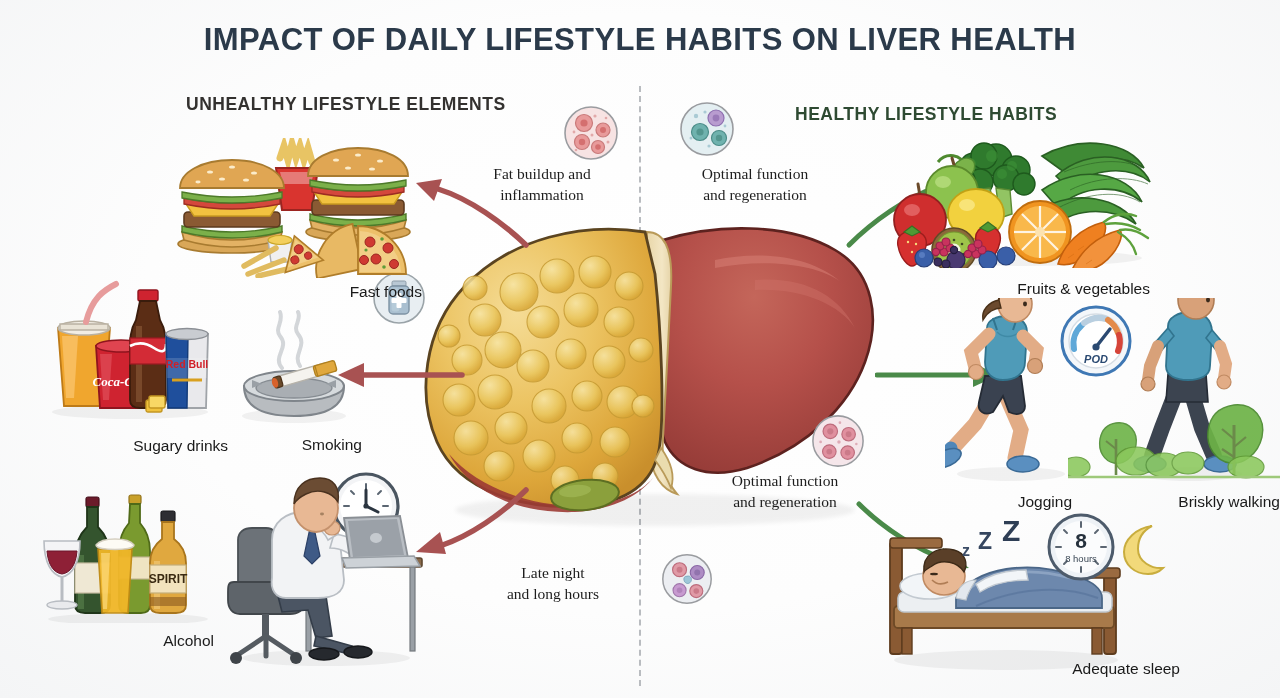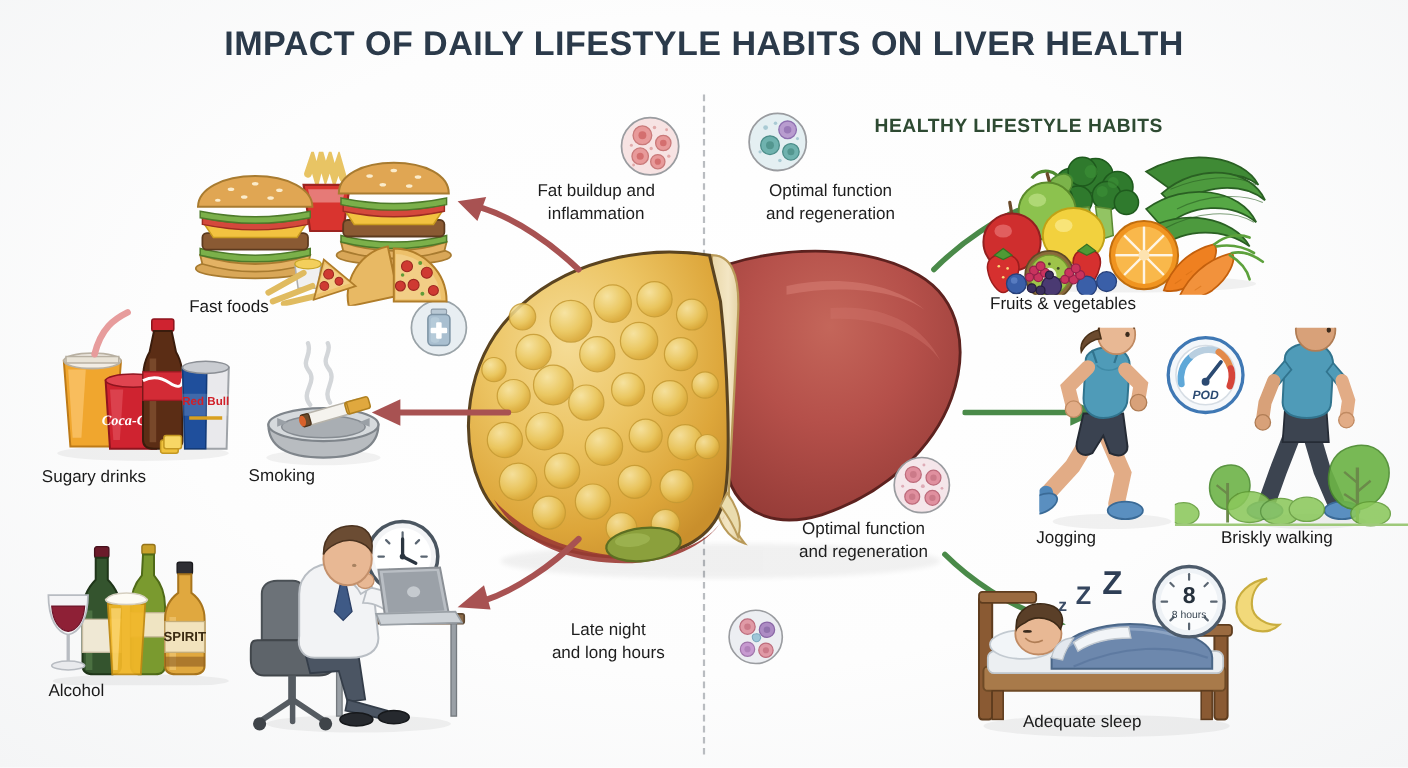--- a/index.html
+++ b/index.html
@@ -41,42 +41,43 @@
   #divider {
     top: 86px; left: 639px; width: 0; height: 600px;
     border-left: 2px dashed #b9bcc0;
   }
 
   
   .caption {
     font-size: 15.5px; color: #1d1d1d; text-align: center;
     line-height: 20px; font-weight: 400;
   }
-  .caption.two { line-height: 21px; }
+  .caption.two { line-height: 21px; font-family: Liberation Serif, serif; }
 
   
   #liver-wrap { top: 210px; left: 415px; width: 470px; height: 320px; }
 
   
   .art { pointer-events: none; }
 
   
   .item-label {
-    font-size: 15.5px; color: #1a1a1a; text-align: left; white-space: nowrap;
+    font-size: 15.5px; color: #1a1a1a; text-align: right; white-space: nowrap; margin-top: 12px;
   }
 </style>
 </head>
 <body>
 
 <div id="canvas">
 
   <div class="abs" id="title">IMPACT OF DAILY LIFESTYLE HABITS ON LIVER HEALTH</div>
 
   <div class="abs" id="divider"></div>
 
+  <div class="abs sect-head" id="head-left">UNHEALTHY LIFESTYLE ELEMENTS</div>
   <div class="abs sect-head" id="head-right">HEALTHY LIFESTYLE HABITS</div>
 
   <div class="abs" id="liver-wrap">
     <svg width="470" height="320" viewBox="0 0 470 320">
       <defs>
         <radialGradient id="fattyGrad" cx="38%" cy="30%" r="78%">
           <stop offset="0%" stop-color="#f5dc96"></stop>
           <stop offset="42%" stop-color="#ecc463"></stop>
           <stop offset="78%" stop-color="#dda63a"></stop>
           <stop offset="100%" stop-color="#c98f2c"></stop>

